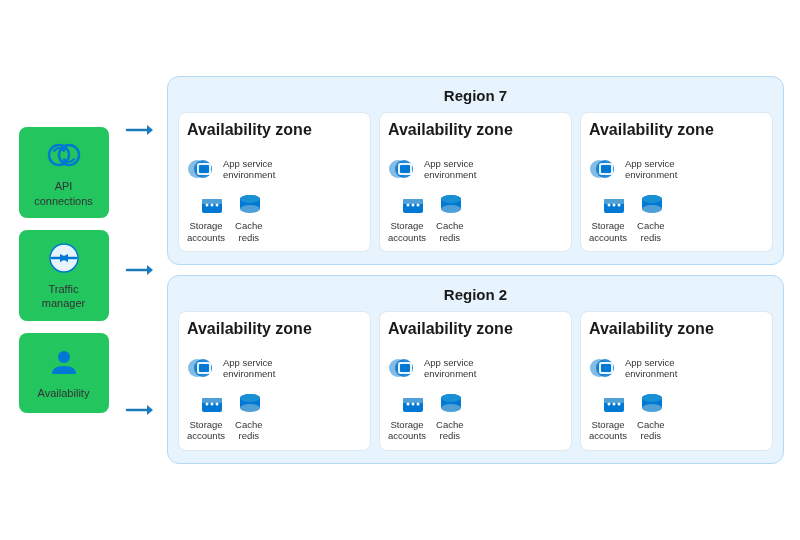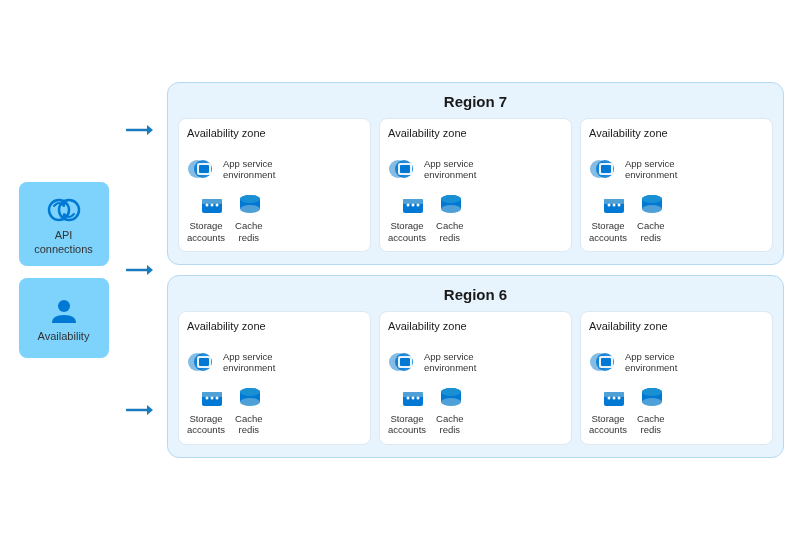--- a/index.html
+++ b/index.html
@@ -30,21 +30,22 @@
       flex-direction: column;
       gap: 12px;
       align-items: center;
       min-width: 95px;
     }
 
     .sidebar-item {
       display: flex;
       flex-direction: column;
       align-items: center;
-      background: #7dd3fc;
+      gap: 6px;
+      background: #22c55e;
       border-radius: 8px;
       padding: 10px 10px;
       width: 90px;
       min-height: 80px;
       justify-content: center;
     }
 
     .sidebar-label {
       font-size: 11px;
       color: #333;
@@ -85,22 +86,22 @@
     
     .zone-box {
       background: #ffffff;
       border-radius: 8px;
       padding: 8px;
       flex: 1;
       border: 1px solid #dde8f0;
     }
 
     .zone-title {
-      font-size: 11px;
-      font-weight: 400;
+      font-size: 16px;
+      font-weight: 700;
       color: #1a1a1a;
       margin-bottom: 6px;
     }
 
     .zone-top {
       display: flex;
       flex-direction: row;
       align-items: center;
       gap: 4px;
       margin-bottom: 8px;
@@ -176,20 +177,33 @@
 
           <path d="M8 14 Q13 8 18 14" fill="none" stroke="#0078d4" stroke-width="2" stroke-linecap="round"></path>
           <polygon points="18,14 16,10 21,11" fill="#0078d4"></polygon>
           <path d="M28 22 Q23 28 18 22" fill="none" stroke="#0078d4" stroke-width="2" stroke-linecap="round"></path>
           <polygon points="18,22 20,26 15,25" fill="#0078d4"></polygon>
         </svg>
       </div>
       <span class="sidebar-label">API<br>connections</span>
     </div>
 
+    <div class="sidebar-item">
+      <div class="icon-wrap icon-traffic">
+        <svg viewBox="0 0 36 36" width="36" height="36" xmlns="http://www.w3.org/2000/svg">
+          <circle cx="18" cy="18" r="14" fill="#e8f4fd" stroke="#0078d4" stroke-width="1.5"></circle>
+
+          <line x1="6" y1="18" x2="14" y2="18" stroke="#0078d4" stroke-width="2.5" stroke-linecap="round"></line>
+          <polygon points="14,14 22,18 14,22" fill="#0078d4"></polygon>
+          <line x1="30" y1="18" x2="22" y2="18" stroke="#0078d4" stroke-width="2.5" stroke-linecap="round"></line>
+          <polygon points="22,14 14,18 22,22" fill="#0078d4"></polygon>
+        </svg>
+      </div>
+      <span class="sidebar-label">Traffic<br>manager</span>
+    </div>
 
     <div class="sidebar-item">
       <div class="icon-wrap icon-admin">
         <svg viewBox="0 0 36 36" width="36" height="36" xmlns="http://www.w3.org/2000/svg">
 
           <circle cx="18" cy="13" r="6" fill="#0078d4"></circle>
           <path d="M6 30 Q6 22 18 22 Q30 22 30 30" fill="#0078d4"></path>
         </svg>
       </div>
       <span class="sidebar-label">Availability</span>
@@ -322,21 +336,21 @@
               </svg>
               <span class="service-label">Cache<br>redis</span>
             </div>
           </div>
         </div>
 
       </div>
     </div>
 
     <div class="region-box">
-      <div class="region-title">Region 6</div>
+      <div class="region-title">Region 2</div>
       <div class="zones-row">
 
         <div class="zone-box">
           <div class="zone-title">Availability zone</div>
           <div class="zone-top">
             <svg width="32" height="28" viewBox="0 0 32 28">
               <circle cx="10" cy="14" r="9" fill="#50a0d8" opacity="0.7"></circle>
               <circle cx="16" cy="14" r="9" fill="#0078d4" opacity="0.85"></circle>
               <rect x="10" y="8" width="14" height="12" rx="2" fill="white" opacity="0.9"></rect>
               <rect x="12" y="10" width="10" height="8" rx="1" fill="#0078d4"></rect>

